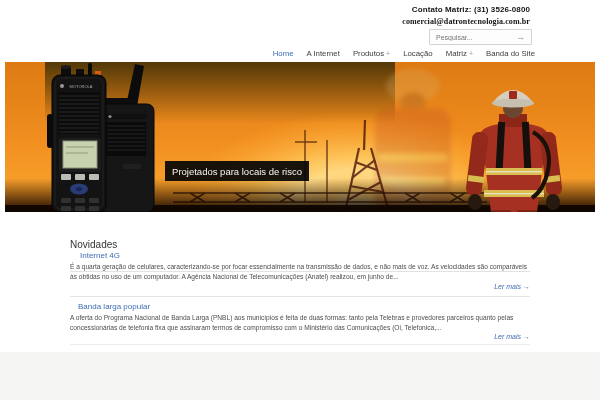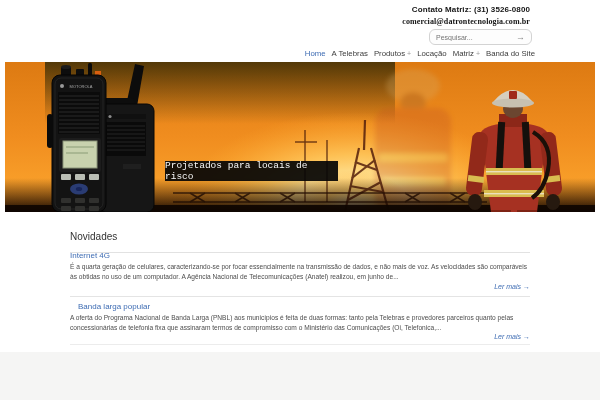--- a/index.html
+++ b/index.html
@@ -7,48 +7,48 @@
   #page {
     position:relative; width:600px; height:400px; overflow:hidden;
     background:#ffffff; font-family:"Liberation Sans", sans-serif;
   }
   
   .contact-line { position:absolute; right:70px; font-weight:bold; color:#151515; font-size:8px; letter-spacing:.1px; }
   .contact-1 { top:5px; }
   .contact-2 { top:17px;font-family:Liberation Serif, serif; }
   .top-search {
     position:absolute; top:29px; right:68px; width:103px; height:16px;
-    border:1px solid #d3d3d3; border-radius:6px; background:#fdfdfd;
+    border:1px solid #d3d3d3; border-radius:1px; background:#fdfdfd;
     display:flex; align-items:center; padding:0 6px;
   }
   .top-search input {
     border:none; outline:none; background:transparent; flex:1; min-width:0;
     font-size:7px; color:#888; font-family:"Liberation Sans", sans-serif;
   }
   .top-search .arrow { color:#8a8a8a; font-size:9px; line-height:1; cursor:pointer; }
   .main-nav {
-    position:absolute; top:49px; right:65px; display:flex; gap:6px;
+    position:absolute; top:49px; right:65px; display:flex; gap:13px;
     font-size:7.8px; color:#3c3c3c;
   }
   .main-nav .nav-item { cursor:pointer; white-space:nowrap; }
   .main-nav .nav-item.active { color:#3e6cb3; }
   .main-nav .plus { color:#9a9a9a; font-size:7px; margin-left:2px; }
   
   .hero { position:absolute; left:5px; top:62px; width:590px; height:150px; overflow:hidden; }
   .hero svg { display:block; }
   .hero-strip {
     position:absolute; background:rgba(6,6,6,0.93); display:flex; align-items:center;
   }
-  .strip-1 { left:160px; top:99px; width:173px; height:20px; justify-content:center;
-             color:#f7f7f7; font-size:9.5px;font-family:Liberation Mono, monospace; }
+  .strip-1 { left:160px; top:99px; width:144px; height:20px; justify-content:center;
+             color:#f7f7f7; font-size:9.5px; }
   .strip-2 { left:155px; top:128px; width:208px; height:31px; justify-content:flex-end;
              padding-right:9px; color:#f1f2a3; font-size:15.5px; letter-spacing:.2px; }
   
   .content { position:absolute; left:70px; width:460px; }
-  .news-heading { top:231px; font-size:10px; color:#333; padding-bottom:10px; border-bottom:1px solid #e2e2e2; }
+  .news-heading { top:239px; font-size:10px; color:#333; padding-bottom:21px; border-bottom:1px solid #e2e2e2; }
   .news-title { font-size:8px; color:#3e6cb3; cursor:pointer; position:absolute; }
   .news-excerpt { position:absolute; font-size:6.6px; color:#4d4d4d; line-height:10.2px; }
   .ler-mais { position:absolute; text-align:right; font-size:7px; font-style:italic; color:#3e6cb3; cursor:pointer; }
   .divider { position:absolute; left:70px; width:460px; border-top:1px solid #e4e4e4; }
   
   .content-endline { position:absolute; left:70px; top:344px; width:460px; border-top:1px solid #ececec; }
   .footer { position:absolute; left:0; top:352px; width:600px; height:48px; background:#f5f5f4; }
 </style>
 </head>
 <body>
@@ -58,21 +58,21 @@
   <div class="contact-line contact-1">Contato Matriz: (31) 3526-0800</div>
   <div class="contact-line contact-2">comercial@datrontecnologia.com.br</div>
 
   <div class="top-search">
     <input type="text" placeholder="Pesquisar..." style="">
     <span class="arrow">→</span>
   </div>
 
   <nav class="main-nav">
     <span class="nav-item active">Home</span>
-    <span class="nav-item">A Telebras</span>
+    <span class="nav-item">A Internet</span>
     <span class="nav-item"><span>Produtos</span><span class="plus">+</span></span>
     <span class="nav-item">Locação</span>
     <span class="nav-item"><span>Matriz</span><span class="plus">+</span></span>
     <span class="nav-item">Banda do Site</span>
   </nav>
 
   <div class="hero">
     <svg width="590" height="150" viewBox="0 0 590 150" aria-hidden="true">
       <defs>
         <linearGradient id="sky" x1="0" y1="0" x2="0" y2="1">
@@ -231,21 +231,21 @@
         <rect x="70" y="144" width="10" height="5" rx="1" fill="#30302e"></rect>
         <rect x="84" y="144" width="10" height="5" rx="1" fill="#30302e"></rect>
       </g>
     </svg>
 
     <div class="hero-strip strip-1">Projetados para locais de risco</div>
   </div>
 
   <div class="content news-heading" style="position:absolute;">Novidades</div>
 
-  <div class="news-title" style="left:70px; top:251px;">Internet 4G</div>
+  <div class="news-title" style="left:80px; top:251px;">Internet 4G</div>
   <div class="content news-excerpt" style="top:262px;">É a quarta geração de celulares, caracterizando-se por focar essencialmente na transmissão de dados, e não mais de voz. As velocidades são comparáveis às obtidas no uso de um computador. A Agência Nacional de Telecomunicações (Anatel) realizou, em junho de...</div>
   <div class="content ler-mais" style="top:283px;">Ler mais →</div>
 
   <div class="divider" style="top:296px;"></div>
 
   <div class="news-title" style="left:70px; top:302px;margin-left:8px;">Banda larga popular</div>
   <div class="content news-excerpt" style="top:313px;">A oferta do Programa Nacional de Banda Larga (PNBL) aos municípios é feita de duas formas: tanto pela Telebras e provedores parceiros quanto pelas concessionárias de telefonia fixa que assinaram termos de compromisso com o Ministério das Comunicações (Oi, Telefonica,...</div>
   <div class="content ler-mais" style="top:333px;">Ler mais →</div>
 
   <div class="content-endline"></div>

